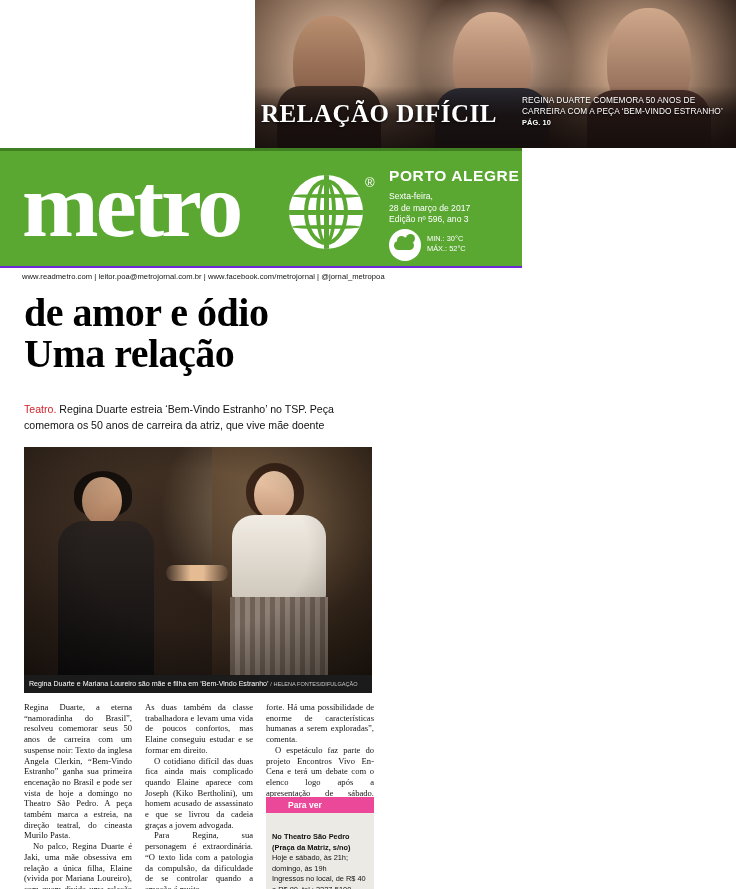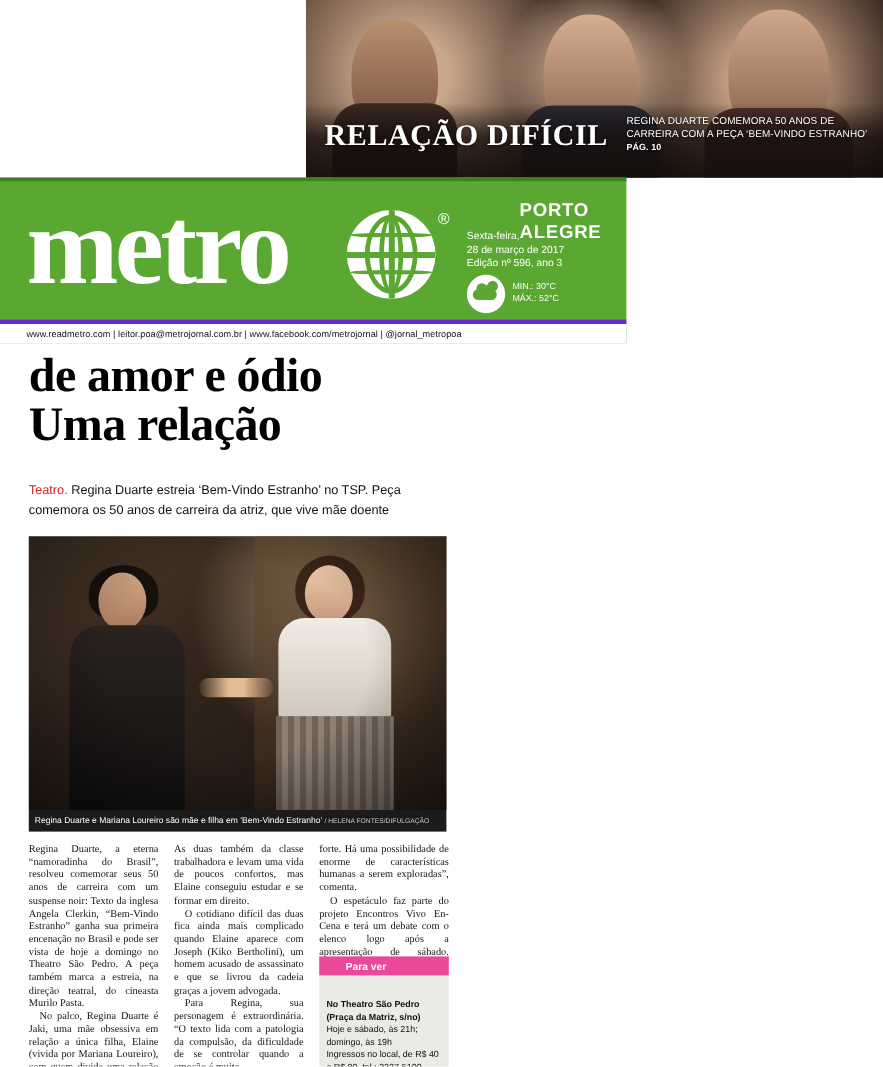--- a/index.html
+++ b/index.html
@@ -45,21 +45,21 @@
   .fig.f2:after { content:""; position:absolute; left:-18px; top:76px; width:114px; height:80px; background:linear-gradient(180deg,#2b2b33,#171720); border-radius:26px 26px 0 0; }
   .fig.f3 { left: 352px; top: 8px; width: 84px; height: 108px; background: linear-gradient(180deg,#cfa88c,#86604c); }
   .fig.f3:after { content:""; position:absolute; left:-20px; top:82px; width:124px; height:80px; background:linear-gradient(180deg,#4a2f2a,#271a1a); border-radius:28px 28px 0 0; }
   .teaser-shade {
     position: absolute; left:0; bottom:0; width:100%; height:62px;
     background: linear-gradient(180deg, rgba(20,12,10,0) 0%, rgba(20,12,10,.72) 46%, rgba(20,12,10,.88) 100%);
   }
   .teaser-title {
     position: absolute; left: 6px; bottom: 20px;
     width: 255px;
-    text-align: center;
+    text-align: left;
     color: #fff;
     font-family: "Liberation Serif", serif;
     font-size: 25px;
     font-weight: bold;
     letter-spacing: .5px;
     text-shadow: 0 1px 3px rgba(0,0,0,.7);
   }
   .teaser-sub {
     position: absolute; right: 8px; bottom: 20px;
     width: 206px;
@@ -126,21 +126,20 @@
     color: #fff; font-family: "Liberation Sans", sans-serif;
     font-size: 13px;
   }
   .city {
     position: absolute; left: 389px; top: 16px;
     color: #fff;
     font-family: "Liberation Sans", sans-serif;
     font-weight: bold;
     font-size: 15.5px;
     letter-spacing: .6px;
-    margin-left: 44px;
   }
   .issue {
     position: absolute; left: 389px; top: 40px;
     color: #fff;
     font-family: "Liberation Sans", sans-serif;
     font-size: 8.6px;
     line-height: 11.5px;
   }
   .weather {
     position: absolute; left: 389px; top: 78px;
@@ -175,21 +174,21 @@
     position: absolute; left: 38px; top: 5px;
     color: #fff;
     font-family: "Liberation Sans", sans-serif;
     font-size: 7.4px;
     line-height: 10px;
   }
   .contactbar {
     position: absolute; left: 0; bottom: 0;
     width: 100%; height: 20px;
     background: #ffffff;
-    border-top: 4px solid #6d28d9;
+    border-top: 2px solid #6d28d9;
   }
   .contactbar .inner {
     position: absolute; left: 22px; top: 4px;
     color: #111;
     font-family: "Liberation Sans", sans-serif;
     font-size: 7.6px;
     letter-spacing: .05px;
   }
 
   

